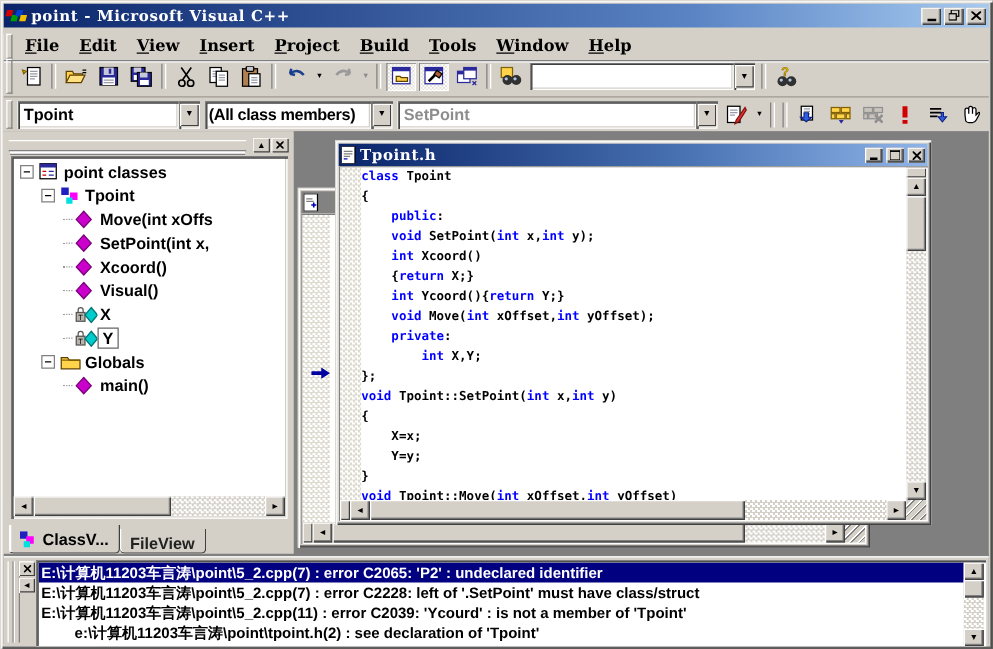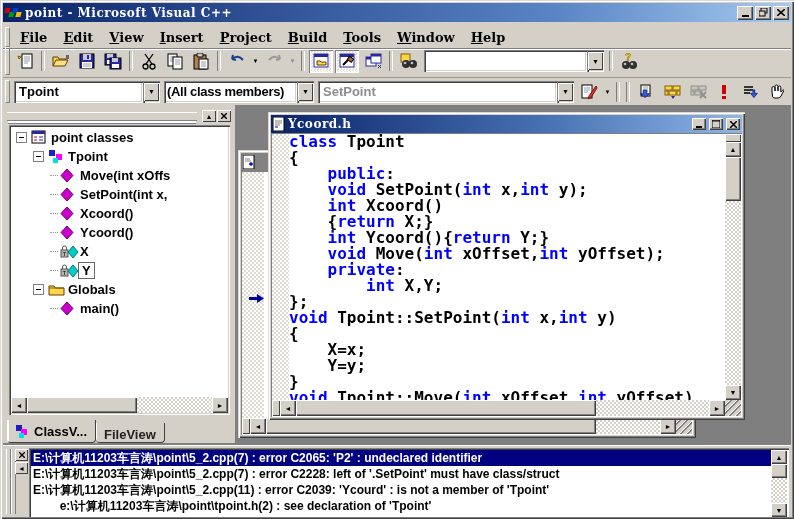--- a/index.html
+++ b/index.html
@@ -64,21 +64,21 @@
   .docwin{position:absolute;background:#d4d0c8;box-shadow:inset 1px 1px 0 #dcd9d2, inset 2px 2px 0 #fff, inset -1px -1px 0 #404040, inset -2px -2px 0 #808080;padding:3px;box-sizing:border-box;}
   .dtitle{height:18px;display:flex;align-items:center;gap:3px;padding:0 2px;}
   .dtitle.active{background:linear-gradient(to right,#0a246a,#4a74b4 60%,#8fb4e8);}
   .dtitle.inactive{background:linear-gradient(to right,#808080,#b8b4ac);}
   .dtitle .dtext{flex:1;color:#fff;font-family:"DejaVu Serif",serif;font-weight:bold;font-size:12px;letter-spacing:.5px;}
   .dtitle .cbn{width:14px;height:12px;font-size:8px;}
   .dbody{position:relative;background:#fff;height:calc(100% - 18px);box-shadow:inset 1px 1px 0 #808080, inset -1px -1px 0 #fff;}
   .selmargin{position:absolute;left:1px;top:1px;bottom:17px;width:17px;
     background:conic-gradient(#fff 25%,#dedacf 0 50%,#fff 0 75%,#dedacf 0) 0 0/4px 4px;}
   .codearea{position:absolute;left:18px;top:1px;right:17px;bottom:17px;overflow:hidden;background:#fff;
-    font-family:"DejaVu Sans Mono",monospace;font-weight:bold;font-size:16px;line-height:16px;white-space:pre;}
+    font-family:"DejaVu Sans Mono",monospace;font-weight:bold;font-size:10px;line-height:16px;white-space:pre;}
   .code-line span.k{color:#0000ff;}
   .code-line span.p{color:#000;}
   .vscroll{position:absolute;right:1px;top:1px;bottom:17px;width:16px;display:flex;flex-direction:column;}
   .vscroll .strack{background:conic-gradient(#fff 25%,#d4d0c8 0 50%,#fff 0 75%,#d4d0c8 0) 0 0/4px 4px;}
   .vthumb{position:absolute;left:0;width:100%;background:#d4d0c8;box-shadow:inset 1px 1px 0 #fff, inset -1px -1px 0 #404040, inset -2px -2px 0 #808080;}
   .splitbox{height:8px;background:#d4d0c8;box-shadow:inset 1px 1px 0 #fff, inset -1px -1px 0 #404040;flex:none;}
   .splitbox.h{width:8px;height:100%;}
   .hscroll{position:absolute;left:1px;bottom:1px;height:16px;display:flex;}
   .gripcorner{position:absolute;right:1px;bottom:1px;width:16px;height:16px;background:#d4d0c8;
     background-image:repeating-linear-gradient(135deg,transparent 0 3px,#fff 3px 4px,#808080 4px 5px);}
@@ -415,21 +415,21 @@
             </span>
             <span class="tlabel">Xcoord()</span>
           </div>
           <div class="trow" style="padding-left: 38px;">
             <span class="tdots"></span>
             <span class="ticon">
               <svg width="14" height="15">
                 <path d="M7 1 L13 7.5 L7 14 L1 7.5 Z" fill="#cc00cc" stroke="#770077"></path>
               </svg>
             </span>
-            <span class="tlabel">Ycoord()</span>
+            <span class="tlabel">Visual()</span>
           </div>
           <div class="trow" style="padding-left: 38px;">
             <span class="tdots"></span>
             <span class="ticon">
               <svg width="19" height="15">
                 <rect x="1" y="6" width="7" height="7" fill="#b8b4ac" stroke="#555"></rect>
                 <path d="M2.5 6 v-2 a2 2 0 0 1 4 0 v2" fill="none" stroke="#555"></path>
                 <text x="2.5" y="12" font-size="6" fill="#000">T</text>
                 <path d="M13 2 L18 8 L13 14 L8 8 Z" fill="#00cccc" stroke="#007777"></path>
               </svg>
@@ -524,21 +524,21 @@
       </div>
     </div>
 
     <div class="docwin" style="left:33px;top:7px;width:477px;height:308px;z-index:2">
       <div class="dtitle active">
         <svg width="12" height="14">
             <rect x="0" y="0" width="11" height="14" fill="#fff" stroke="#000"></rect>
             <path d="M2 4h7M2 6h7M2 8h5" stroke="#808080"></path>
             <path d="M2 10h3" stroke="#0000c0"></path>
           </svg>
-        <span class="dtext">Ycoord.h</span>
+        <span class="dtext">Tpoint.h</span>
         <span class="cbn">
             <span style="width:6px;height:2px;background:#000;margin-top:5px"></span>
           </span>
         <span class="cbn">
             <svg width="8" height="8">
               <rect x="0" y="0" width="8" height="8" fill="none" stroke="#000"></rect>
               <path d="M0 1h8" stroke="#000"></path>
             </svg>
           </span>
         <span class="cbn">

